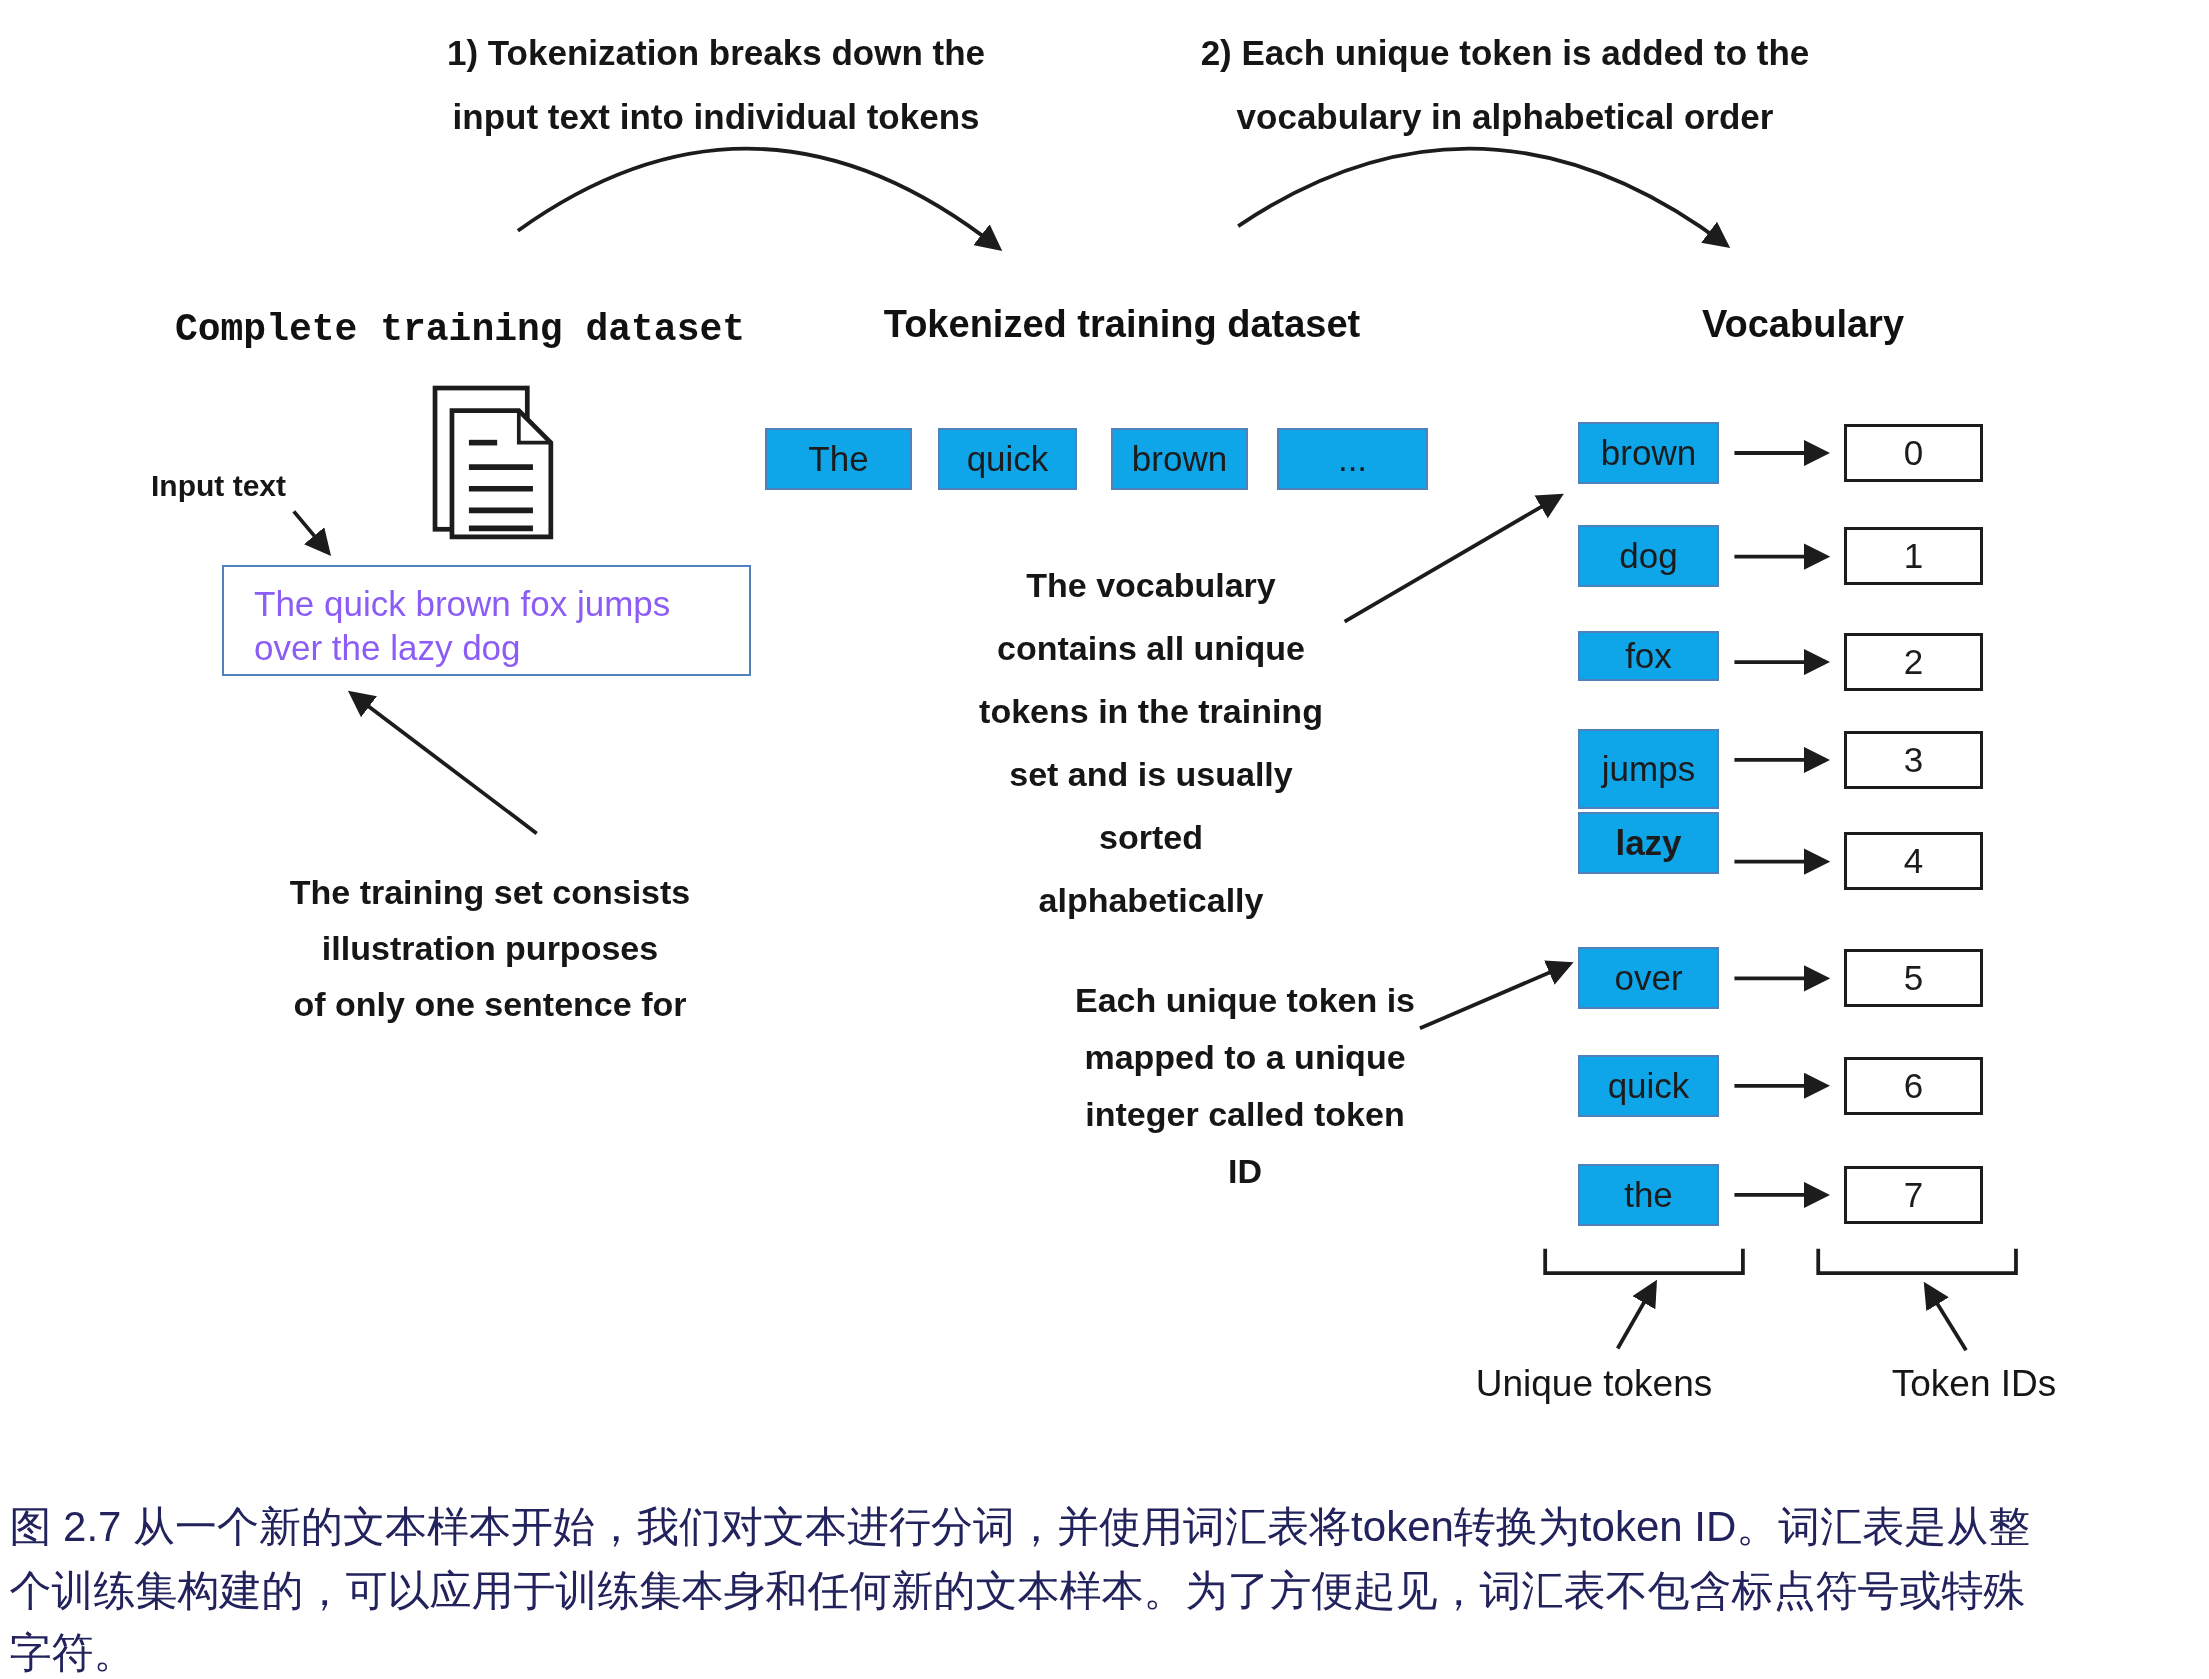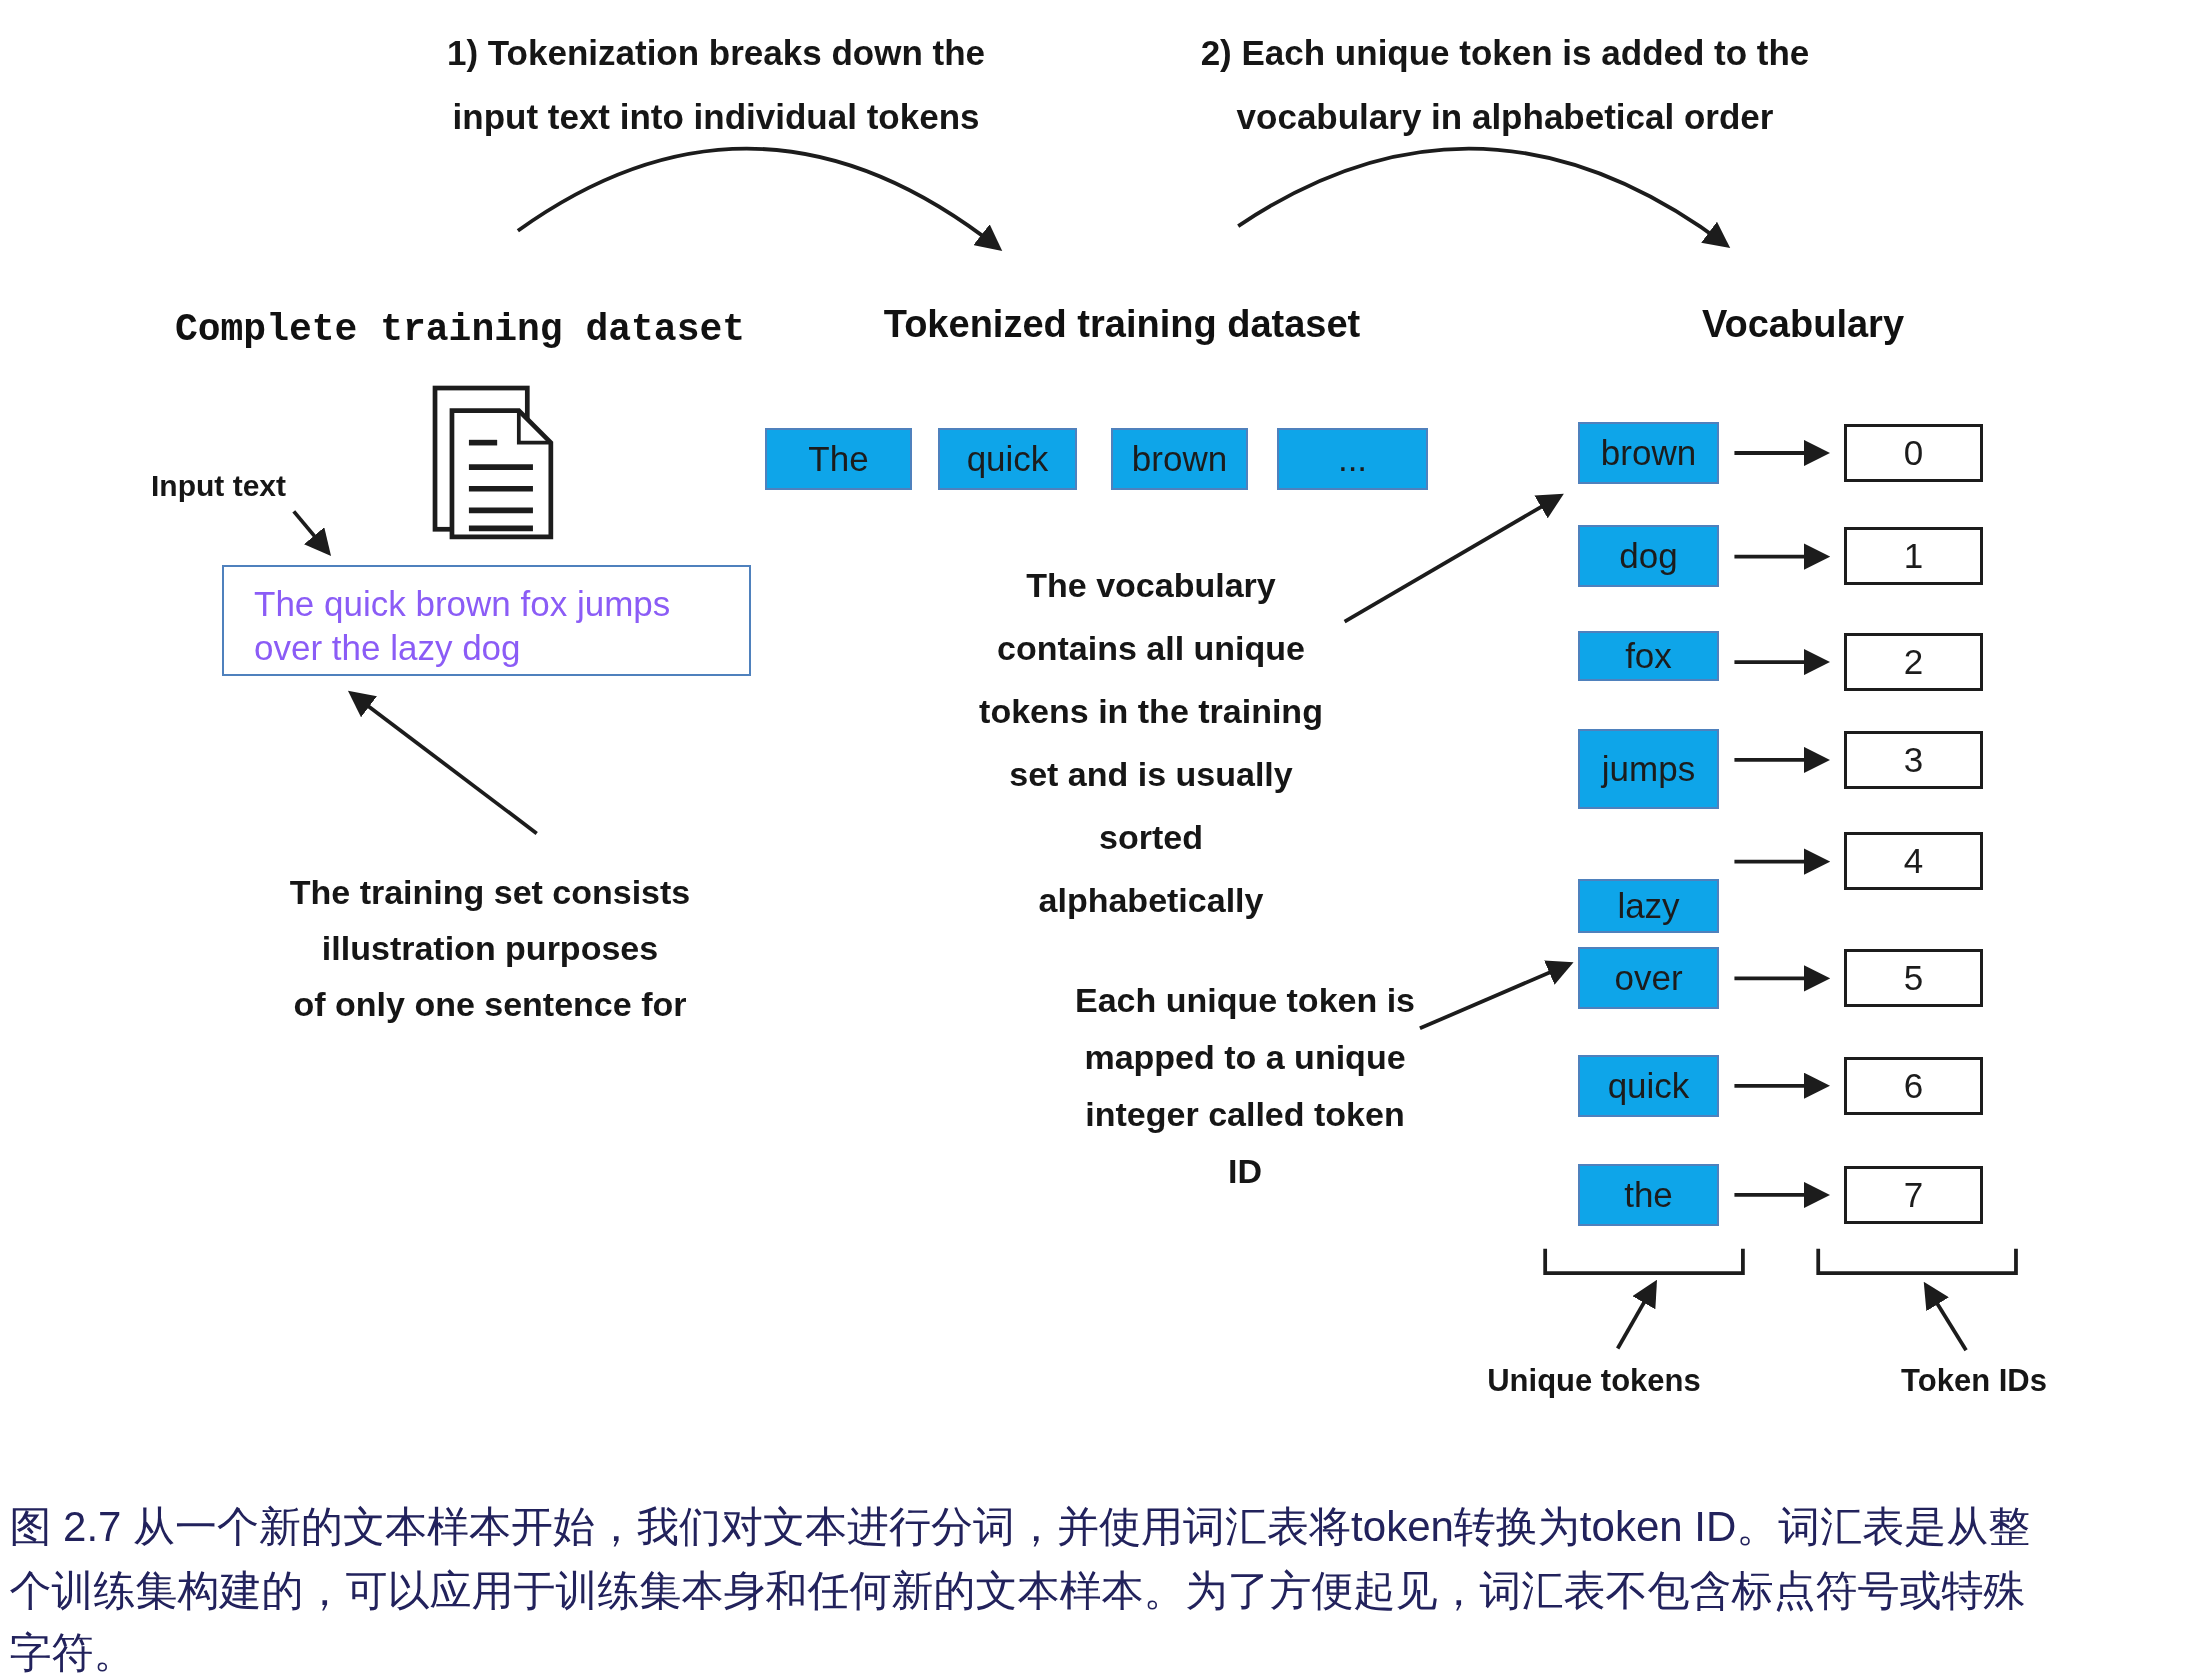--- a/index.html
+++ b/index.html
@@ -25,21 +25,21 @@
   .tokbox{position:absolute;box-sizing:border-box;border:2.8px solid var(--token-box-border);
           background:#0ea5e9;display:flex;align-items:center;justify-content:center;
           font-size:35px;color:#1c1c1c;}
   .idbox{position:absolute;box-sizing:border-box;border:3.8px solid var(--id-box-border);
          background:#fff;display:flex;align-items:center;justify-content:center;
          font-size:35px;color:#1c1c1c;}
   .inputlabel{position:absolute;font-weight:bold;font-size:30px;color:var(--diagram-text);white-space:nowrap;}
   .inputbox{position:absolute;box-sizing:border-box;left:222px;top:565px;width:529px;height:111px;
             border:2.8px solid var(--token-box-border);background:#fff;
             font-size:35px;line-height:44px;color:#8b5cf6;padding:15px 0 0 30px;}
-  .bracketlabel{position:absolute;transform:translateX(-50%);font-weight:bold;font-size:31px;
+  .bracketlabel{position:absolute;transform:translateX(-50%);font-weight:normal;font-size:37px;
                 color:var(--diagram-text);white-space:nowrap;}
   .cap{position:absolute;left:9.4px;font-size:42px;line-height:56px;
        color:var(--caption-text);white-space:nowrap;}
 </style>
 </head>
 <body>
 
 <div class="canvas">
 
   <svg class="overlay" viewBox="0 0 2346 1784">
@@ -132,21 +132,21 @@
     <div>Each unique token is</div>
     <div>mapped to a unique</div>
     <div>integer called token</div>
     <div>ID</div>
   </div>
 
   <div class="tokbox" style="left:1578px;top:422px;width:141px;height:62px;">brown</div>
   <div class="tokbox" style="left:1578px;top:525px;width:141px;height:62px;">dog</div>
   <div class="tokbox" style="left:1578px;top:631px;width:141px;height:50px;">fox</div>
   <div class="tokbox" style="left:1578px;top:729px;width:141px;height:80px;">jumps</div>
-  <div class="tokbox" style="left:1578px;top:879px;width:141px;height:54px;">lazy</div>
+  <div class="tokbox" style="left:1578px;top:812px;width:141px;height:62px;font-weight:bold;">lazy</div>
   <div class="tokbox" style="left:1578px;top:947px;width:141px;height:62px;">over</div>
   <div class="tokbox" style="left:1578px;top:1055px;width:141px;height:62px;">quick</div>
   <div class="tokbox" style="left:1578px;top:1164px;width:141px;height:62px;">the</div>
 
   <div class="idbox" style="left:1844px;top:424px;width:139px;height:58px;">0</div>
   <div class="idbox" style="left:1844px;top:527px;width:139px;height:58px;">1</div>
   <div class="idbox" style="left:1844px;top:633px;width:139px;height:58px;">2</div>
   <div class="idbox" style="left:1844px;top:731px;width:139px;height:58px;">3</div>
   <div class="idbox" style="left:1844px;top:832px;width:139px;height:58px;">4</div>
   <div class="idbox" style="left:1844px;top:949px;width:139px;height:58px;">5</div>

